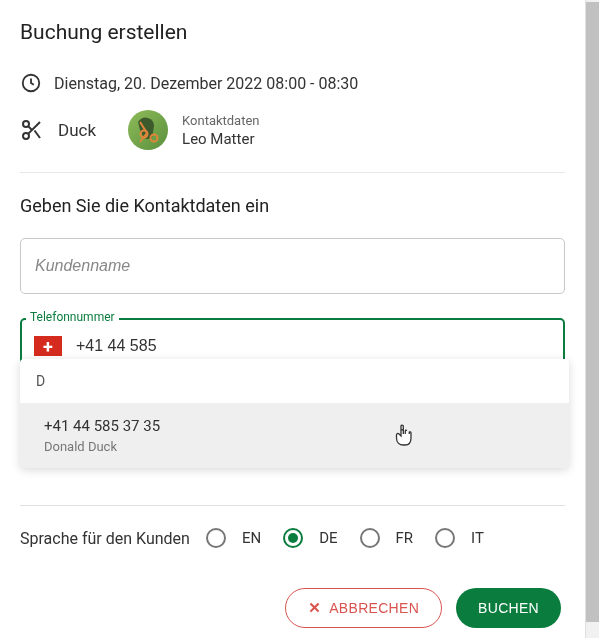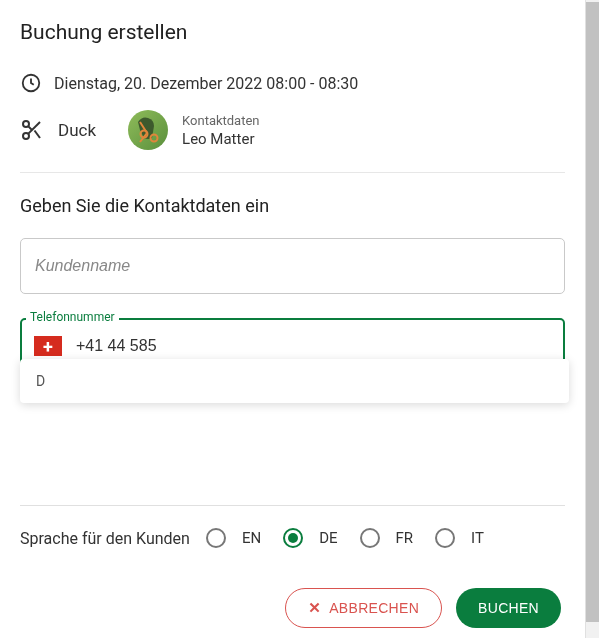--- a/index.html
+++ b/index.html
@@ -296,17 +296,27 @@
       <span>ABBRECHEN</span>
     </button>
     <button class="btn btn-primary">
       <span>BUCHEN</span>
     </button>
   </div>
 </div>
 
 <div class="dropdown" style="top:359px;">
   <div class="dropdown-filter">D</div>
+  <div class="dropdown-item">
+    <div class="dropdown-phone">+41 44 585 37 35</div>
+    <div class="dropdown-name">Donald Duck</div>
+    <span class="cursor-icon">
+      <svg width="20" height="24" viewBox="0 0 20 24" fill="none" stroke="#333" stroke-width="1.3">
+        <path d="M7 3 L7 13 L5 11 C4 10 2.5 10.5 2.5 12 L2.5 15 C2.5 19 5 22 9.5 22 L11 22 C15 22 17 19 17 15 L17 10 C17 9 16 8.5 15.3 9 L15.3 11 M12.5 8 C12.5 7 11.3 7 11.3 8 L11.3 11 M9.3 7.5 C9.3 6.5 7 6.5 7 7.5" fill="#fff"></path>
+        <path d="M7 3 C7 1.7 9.3 1.7 9.3 3 L9.3 11"></path>
+      </svg>
+    </span>
+  </div>
 </div>
 
 <div class="scrollbar">
   <div class="scrollbar-thumb"></div>
 </div>
 
 </body></html>

